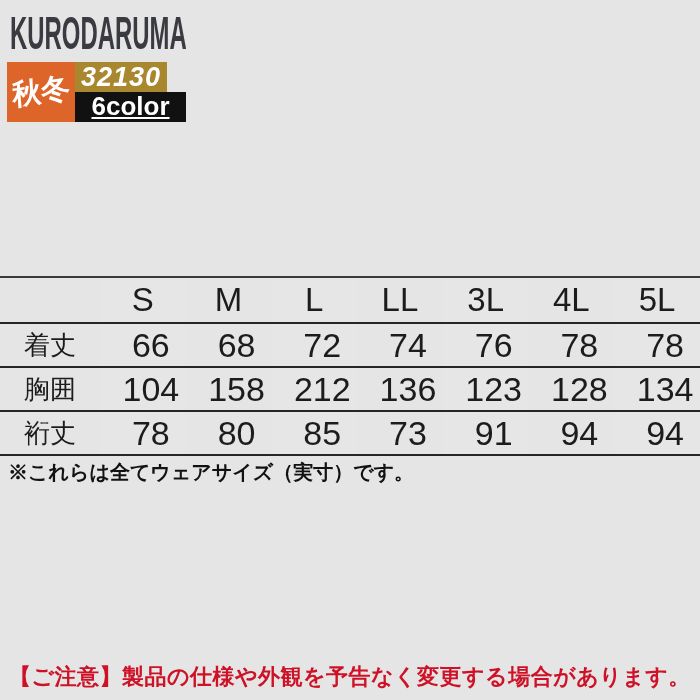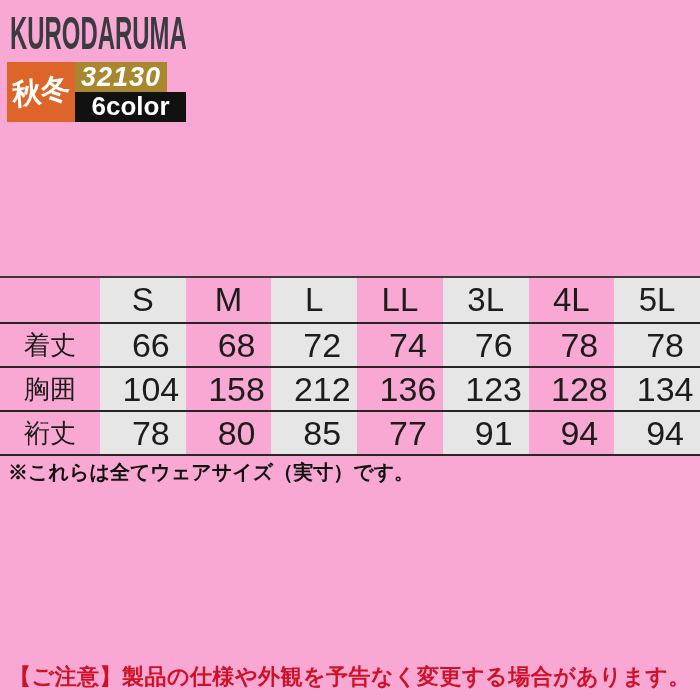--- a/index.html
+++ b/index.html
@@ -5,21 +5,21 @@
   html, body {
     margin: 0;
     padding: 0;
     background: #ffffff;
     font-family: "Liberation Sans", sans-serif;
   }
   .page {
     position: relative;
     width: 700px;
     height: 700px;
-    background: #f9a8d4;
+    background: #e5e5e5;
     overflow: hidden;
   }
 
   
   .logo {
     position: absolute;
     left: 10px;
     top: 6px;
     font-size: 46px;
     font-weight: bold;
@@ -69,20 +69,21 @@
     left: 75px;
     top: 92px;
     width: 111px;
     height: 30px;
     background: #111111;
     color: #ffffff;
     font-weight: bold;
     font-size: 26px;
     line-height: 29px;
     text-align: center;
+    text-decoration: underline;
   }
 
   
   table.size-table {
     position: absolute;
     left: 0;
     top: 276px;
     width: 700px;
     border-collapse: collapse;
     table-layout: fixed;
@@ -182,21 +183,21 @@
         <td>136</td>
         <td class="g">123</td>
         <td>128</td>
         <td class="g">134</td>
       </tr>
       <tr>
         <th class="row-label">裄丈</th>
         <td class="g">78</td>
         <td>80</td>
         <td class="g">85</td>
-        <td>77</td>
+        <td>73</td>
         <td class="g">91</td>
         <td>94</td>
         <td class="g">94</td>
       </tr>
     </tbody>
   </table>
 
   <div class="size-note">※これらは全てウェアサイズ（実寸）です。</div>
 
   <div class="disclaimer">【ご注意】製品の仕様や外観を予告なく変更する場合があります。</div>

